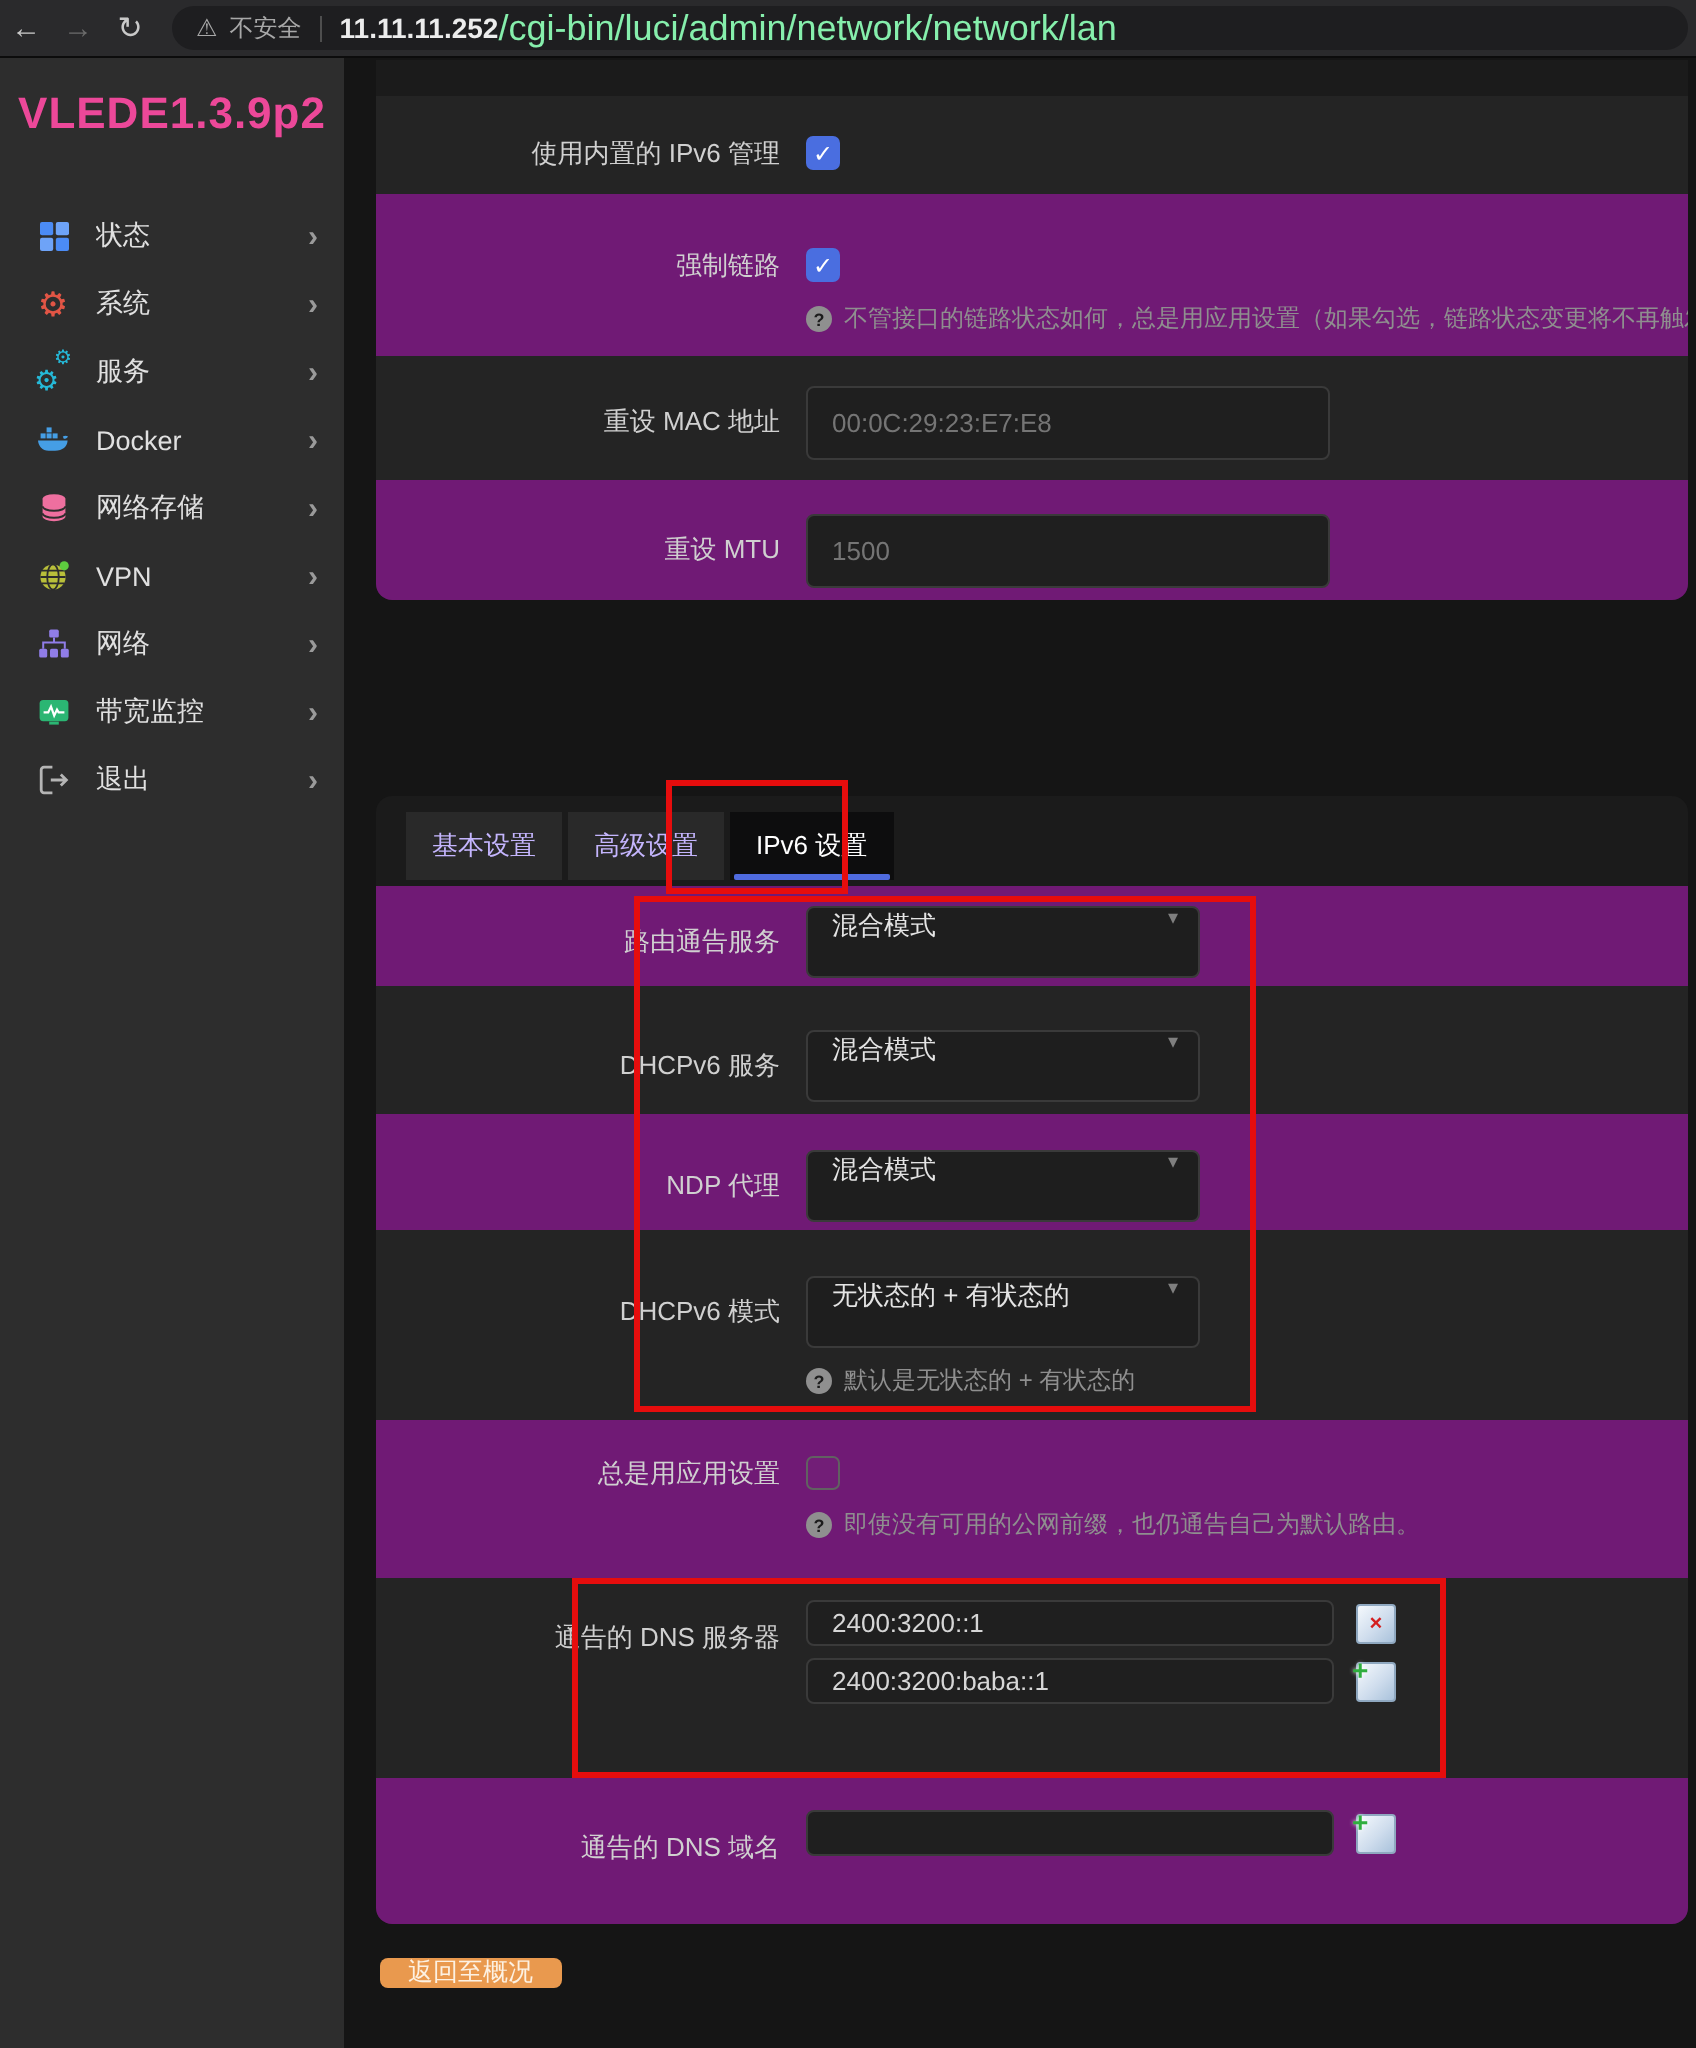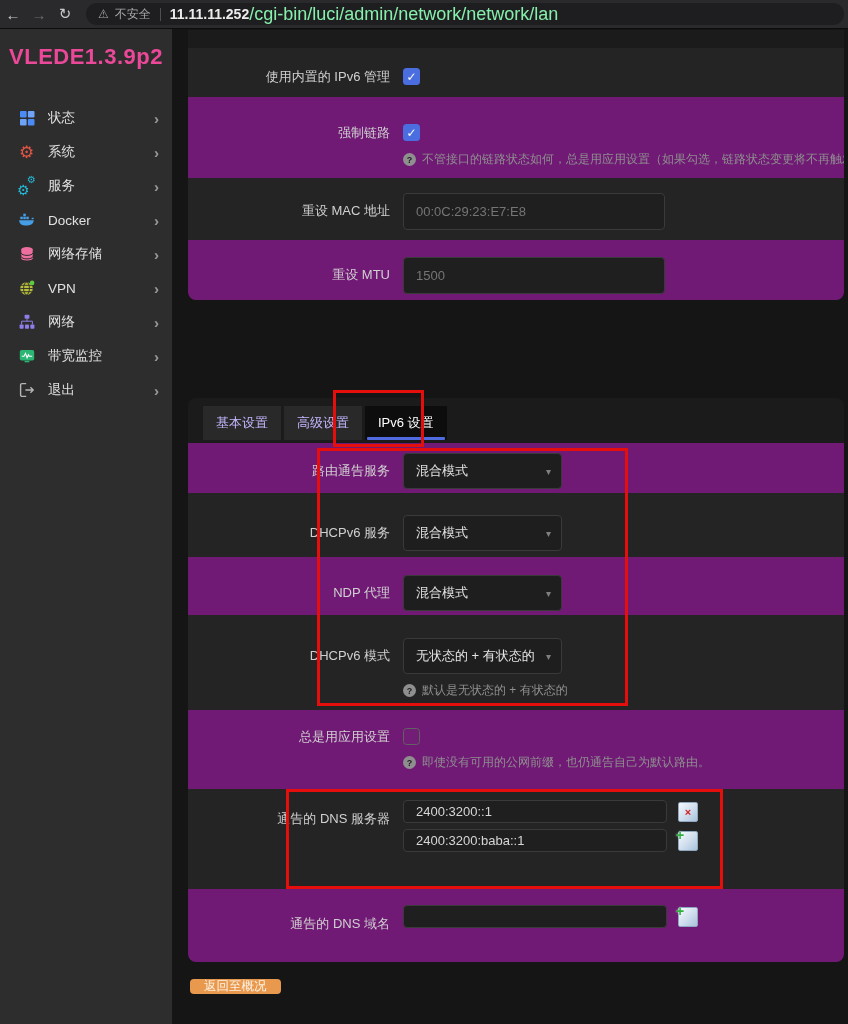--- a/index.html
+++ b/index.html
@@ -44,22 +44,22 @@
   .lbl{text-align:right;color:#d0d0d0;font-size:13px;line-height:18px;white-space:nowrap}
   .pt9{padding-top:9px}.pt10{padding-top:10px}
   .ctl{min-width:0}
 
   .text-input{width:262px;height:37px;background:#1f1f1f;border:1px solid #3a3a3a;border-radius:4px;
               color:#d6d6d6;font-size:13px;padding:0 12px;box-sizing:border-box;outline:none;font-family:inherit}
   .text-input::placeholder{color:#757575}
   .dns-input{width:264px;height:23px}
   .input-line{display:flex;align-items:center}
 
-  .select{width:159px;height:36px;background:#1e1e1e;border:1px solid #3a3a3a;border-radius:4px;
-          display:flex;align-items:center;justify-content:space-between;padding:0 10px 0 12px;
+  .select{width:197px;height:36px;background:#1e1e1e;border:1px solid #3a3a3a;border-radius:4px;
+          display:flex;align-items:flex-start;justify-content:space-between;padding:0 10px 0 12px;
           box-sizing:border-box;color:#e4e4e4;font-size:13px;cursor:pointer}
   .select .arrow{color:#7f7f7f;font-size:10px}
 
   .cb{width:17px;height:17px;border-radius:3.5px;box-sizing:border-box;cursor:pointer;flex:none}
   .cb.checked{background:#4a6ee0;color:#fff;font-size:12px;font-weight:bold;
               display:flex;align-items:center;justify-content:center;line-height:1}
   .cb.unchecked{border:1.5px solid #616161;background:rgba(255,255,255,.02)}
 
   .help{display:flex;align-items:center;gap:6px;color:#8f8f8f;font-size:12px;margin-top:10px;
         white-space:nowrap;overflow:hidden}

